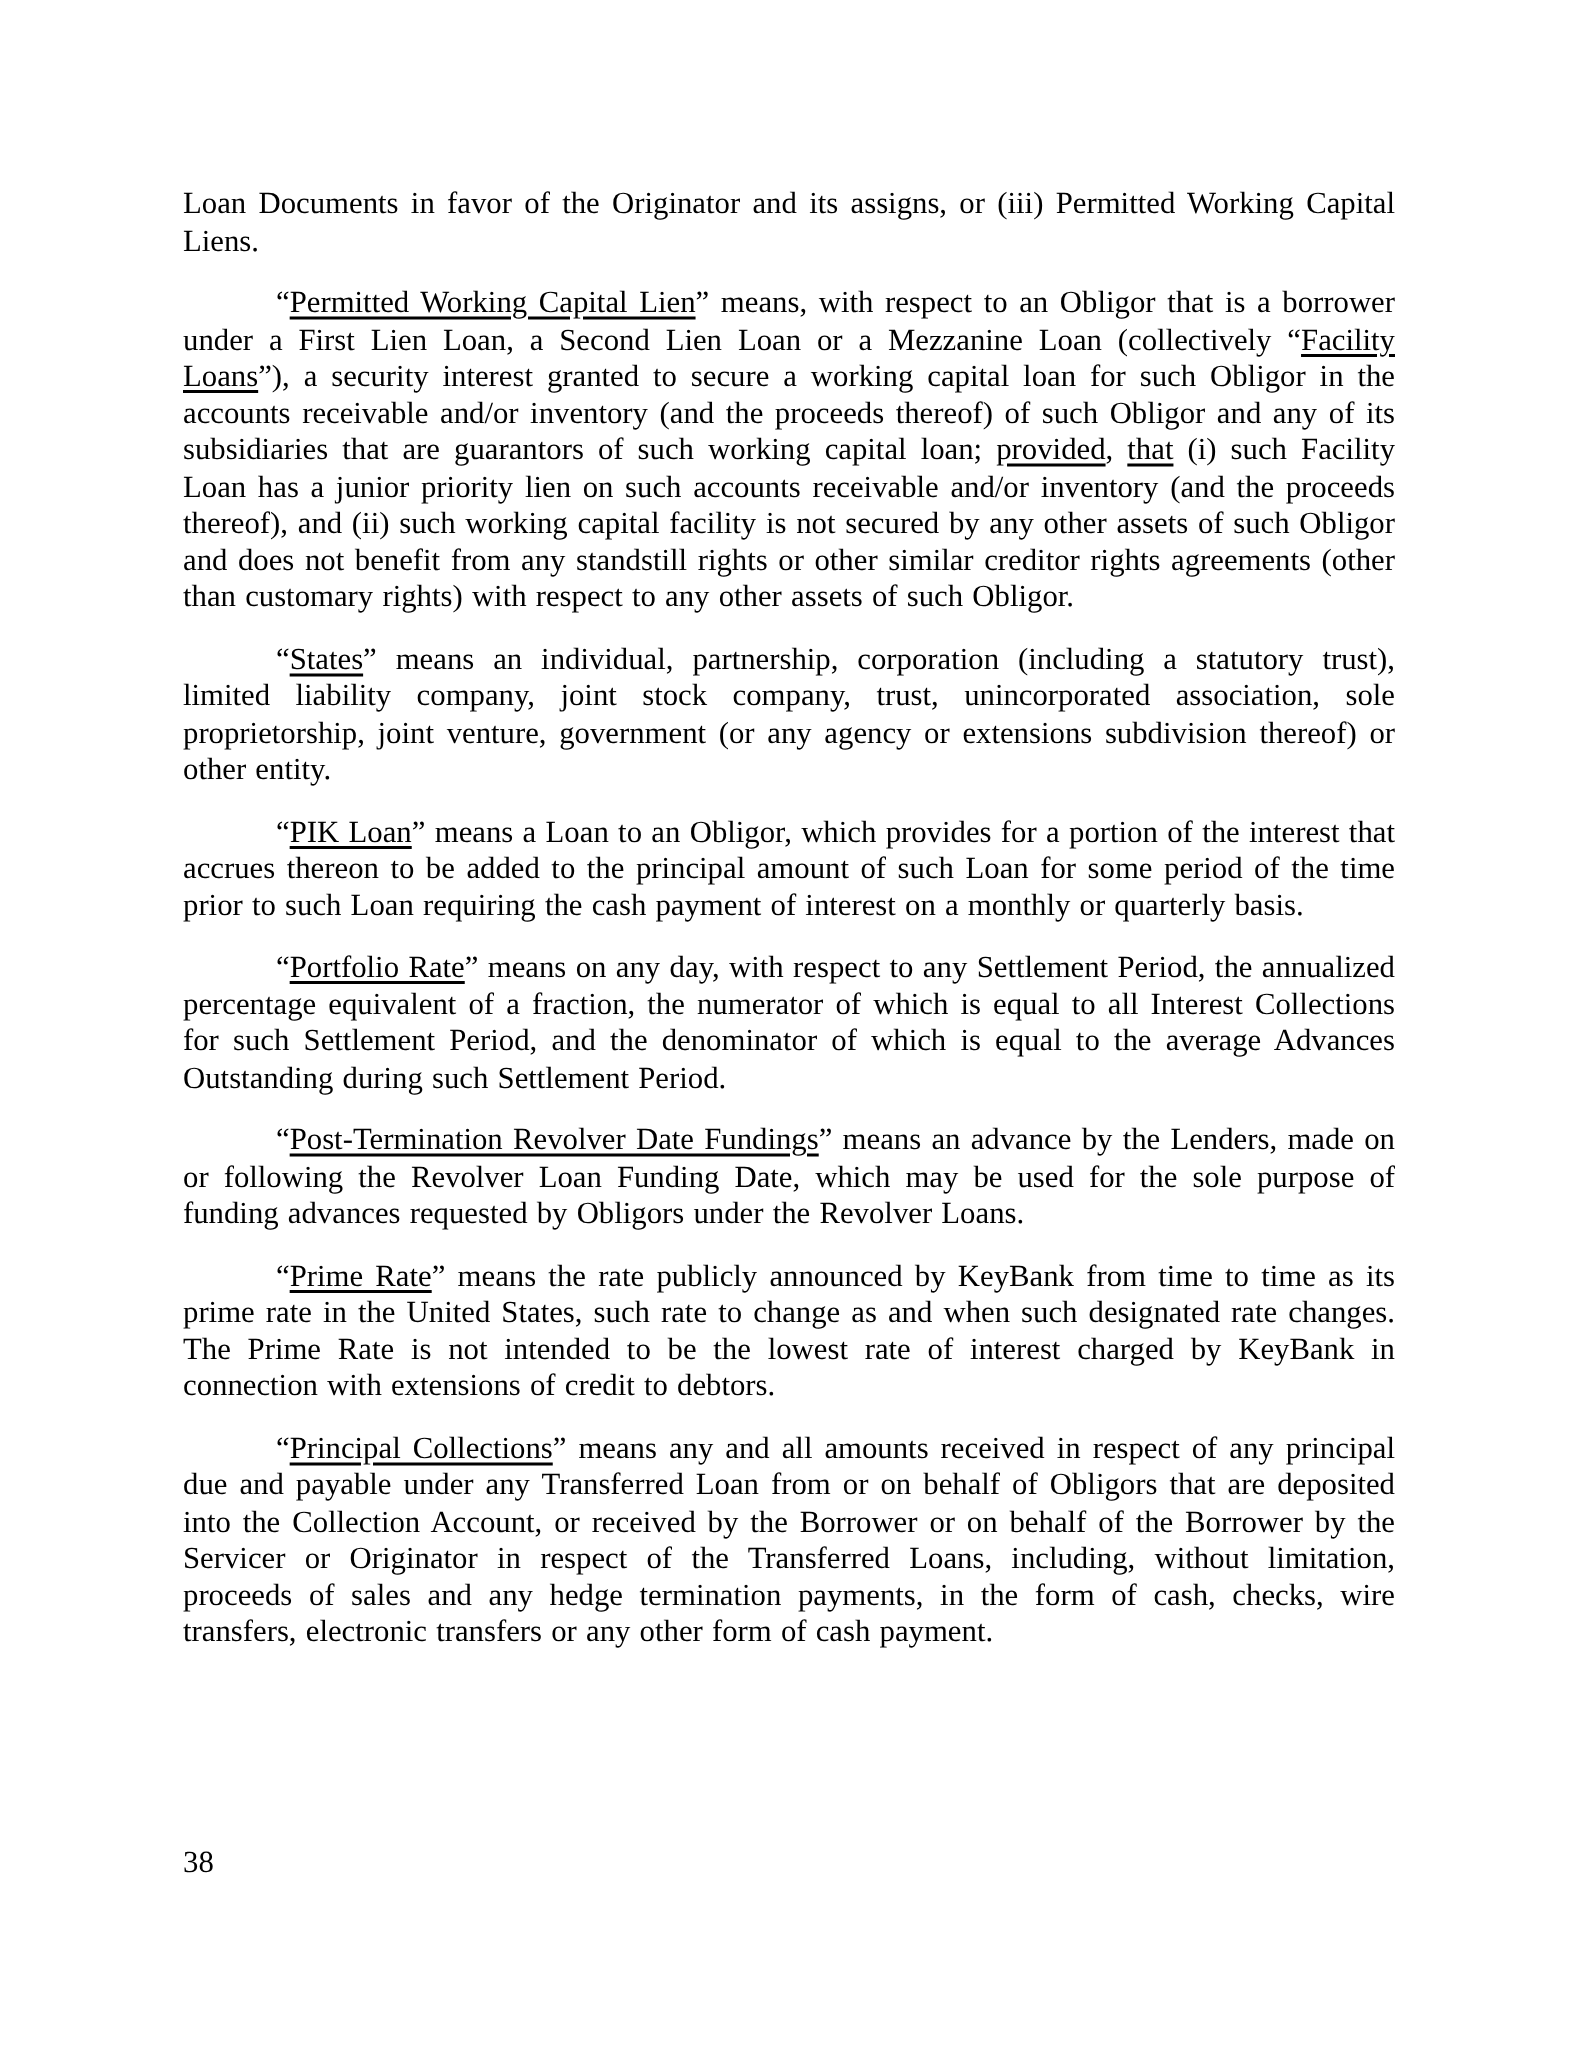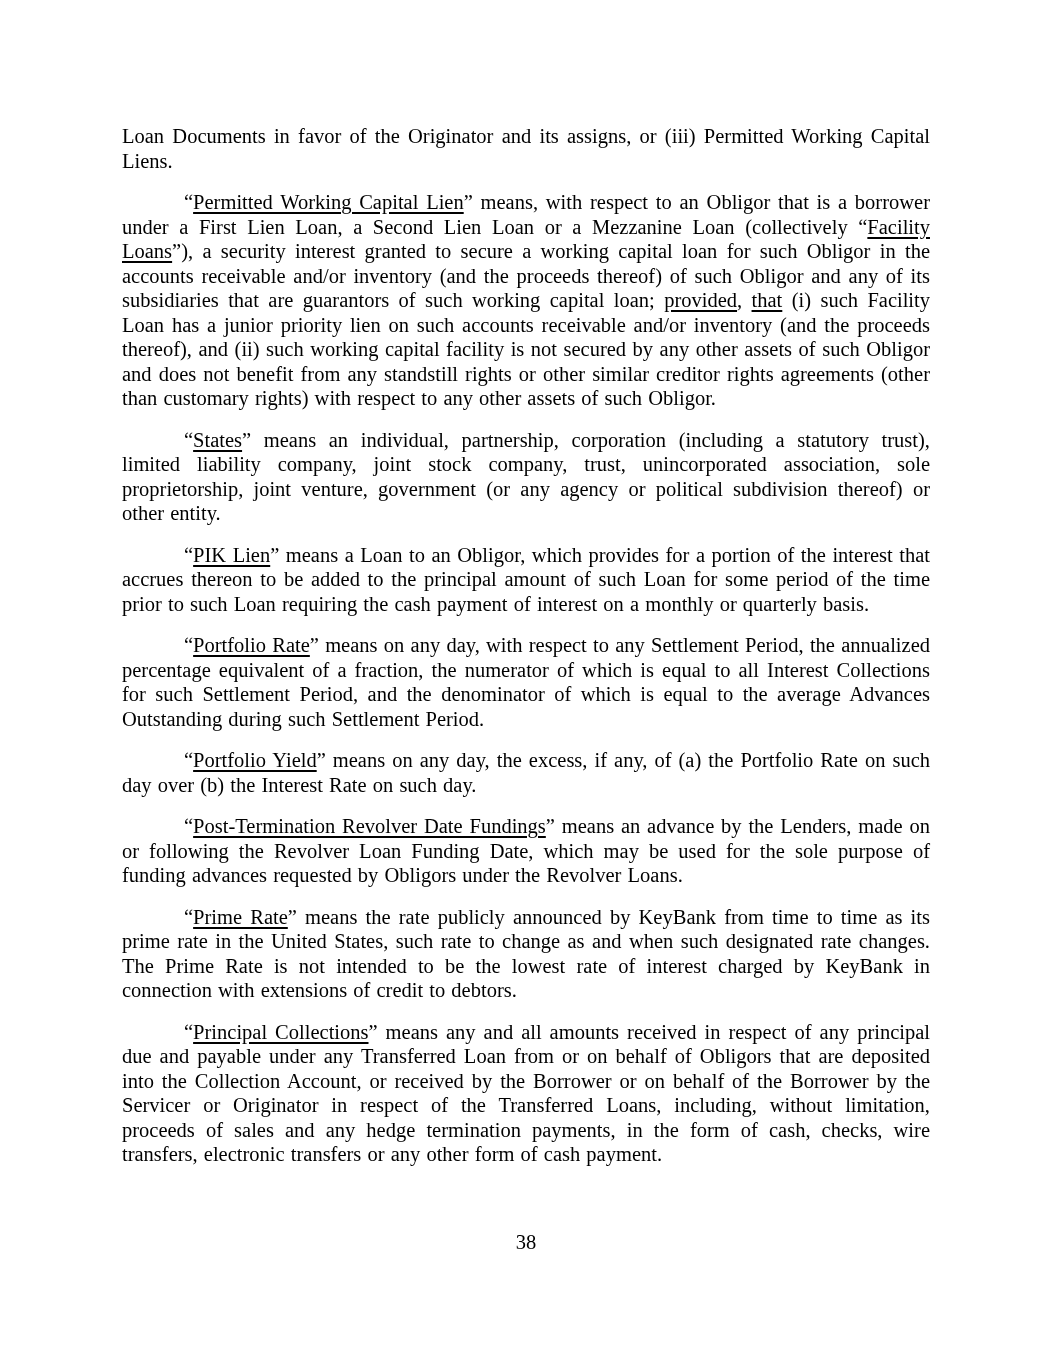--- a/index.html
+++ b/index.html
@@ -34,34 +34,32 @@
   }
   .defined-term {
     text-decoration: underline;
     text-underline-offset: 3px;
   }
   .page-footer {
     position: absolute;
     left: 122px;
     top: 1230px;
     width: 808px;
-    text-align: center;
   }
 </style>
 </head>
 <body>
 
 <div class="page">
   <div class="doc-body">
       <p class="para"><span>Loan Documents in favor of the Originator and its assigns, or (iii) Permitted Working Capital Liens.</span></p>
       <p class="para indent"><span>“</span><span class="defined-term">Permitted Working Capital Lien</span><span>” means, with respect to an Obligor that is a borrower under a First Lien Loan, a Second Lien Loan or a Mezzanine Loan (collectively “</span><span class="defined-term">Facility Loans</span><span>”), a security interest granted to secure a working capital loan for such Obligor in the accounts receivable and/or inventory (and the proceeds thereof) of such Obligor and any of its subsidiaries that are guarantors of such working capital loan; </span><span class="defined-term">provided</span><span>, </span><span class="defined-term">that</span><span> (i) such Facility Loan has a junior priority lien on such accounts receivable and/or inventory (and the proceeds thereof), and (ii) such working capital facility is not secured by any other assets of such Obligor and does not benefit from any standstill rights or other similar creditor rights agreements (other than customary rights) with respect to any other assets of such Obligor.</span></p>
-      <p class="para indent"><span>“</span><span class="defined-term">States</span><span>” means an individual, partnership, corporation (including a statutory trust), limited liability company, joint stock company, trust, unincorporated association, sole proprietorship, joint venture, government (or any agency or political subdivision thereof) or other entity.</span></p>
-      <p class="para indent"><span>“</span><span class="defined-term">PIK Lien</span><span>” means a Loan to an Obligor, which provides for a portion of the interest that accrues thereon to be added to the principal amount of such Loan for some period of the time prior to such Loan requiring the cash payment of interest on a monthly or quarterly basis.</span></p>
+      <p class="para indent"><span>“</span><span class="defined-term">States</span><span>” means an individual, partnership, corporation (including a statutory trust), limited liability company, joint stock company, trust, unincorporated association, sole proprietorship, joint venture, government (or any agency or extensions subdivision thereof) or other entity.</span></p>
+      <p class="para indent"><span>“</span><span class="defined-term">PIK Loan</span><span>” means a Loan to an Obligor, which provides for a portion of the interest that accrues thereon to be added to the principal amount of such Loan for some period of the time prior to such Loan requiring the cash payment of interest on a monthly or quarterly basis.</span></p>
       <p class="para indent"><span>“</span><span class="defined-term">Portfolio Rate</span><span>” means on any day, with respect to any Settlement Period, the annualized percentage equivalent of a fraction, the numerator of which is equal to all Interest Collections for such Settlement Period, and the denominator of which is equal to the average Advances Outstanding during such Settlement Period.</span></p>
-      <p class="para indent"><span>“</span><span class="defined-term">Portfolio Yield</span><span>” means on any day, the excess, if any, of (a) the Portfolio Rate on such day over (b) the Interest Rate on such day.</span></p>
       <p class="para indent"><span>“</span><span class="defined-term">Post-Termination Revolver Date Fundings</span><span>” means an advance by the Lenders, made on or following the Revolver Loan Funding Date, which may be used for the sole purpose of funding advances requested by Obligors under the Revolver Loans.</span></p>
       <p class="para indent"><span>“</span><span class="defined-term">Prime Rate</span><span>” means the rate publicly announced by KeyBank from time to time as its prime rate in the United States, such rate to change as and when such designated rate changes.  The Prime Rate is not intended to be the lowest rate of interest charged by KeyBank in connection with extensions of credit to debtors.</span></p>
       <p class="para indent"><span>“</span><span class="defined-term">Principal Collections</span><span>” means any and all amounts received in respect of any principal due and payable under any Transferred Loan from or on behalf of Obligors that are deposited into the Collection Account, or received by the Borrower or on behalf of the Borrower by the Servicer or Originator in respect of the Transferred Loans, including, without limitation, proceeds of sales and any hedge termination payments, in the form of cash, checks, wire transfers, electronic transfers or any other form of cash payment.</span></p>
     </div>
   <div class="page-footer">
     <span>38</span>
   </div>
 </div>
 
 </body></html>

